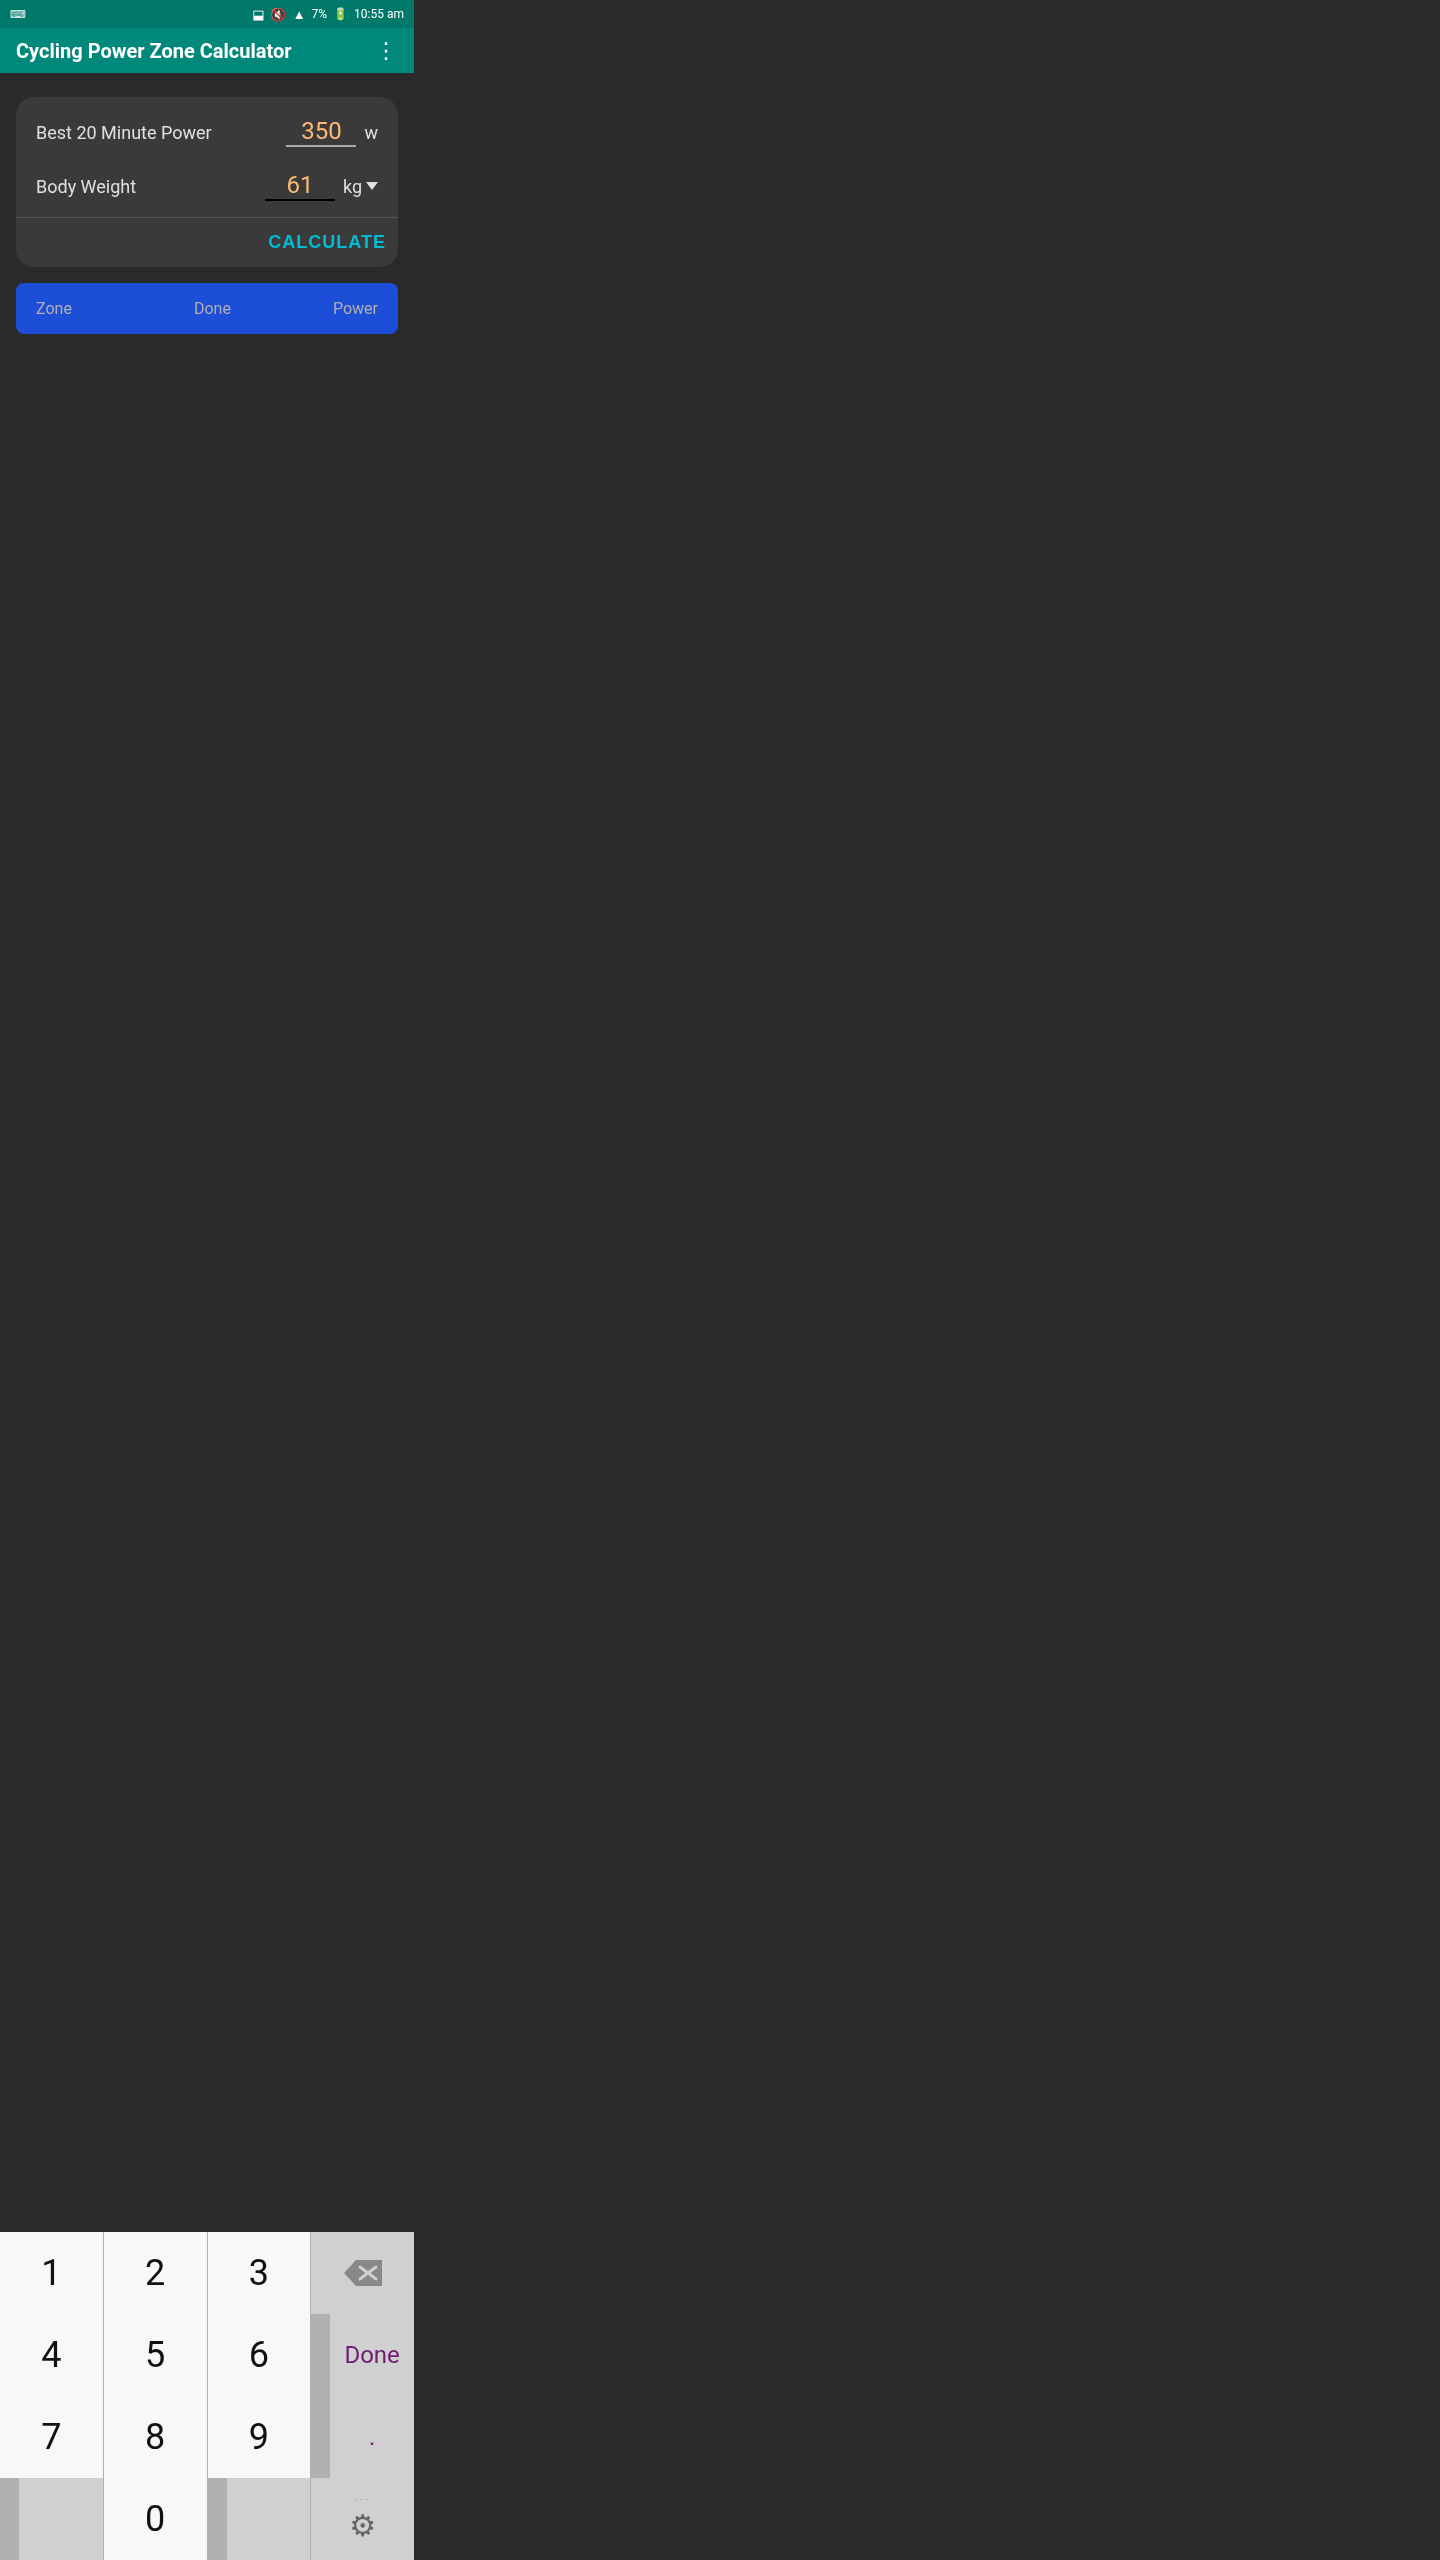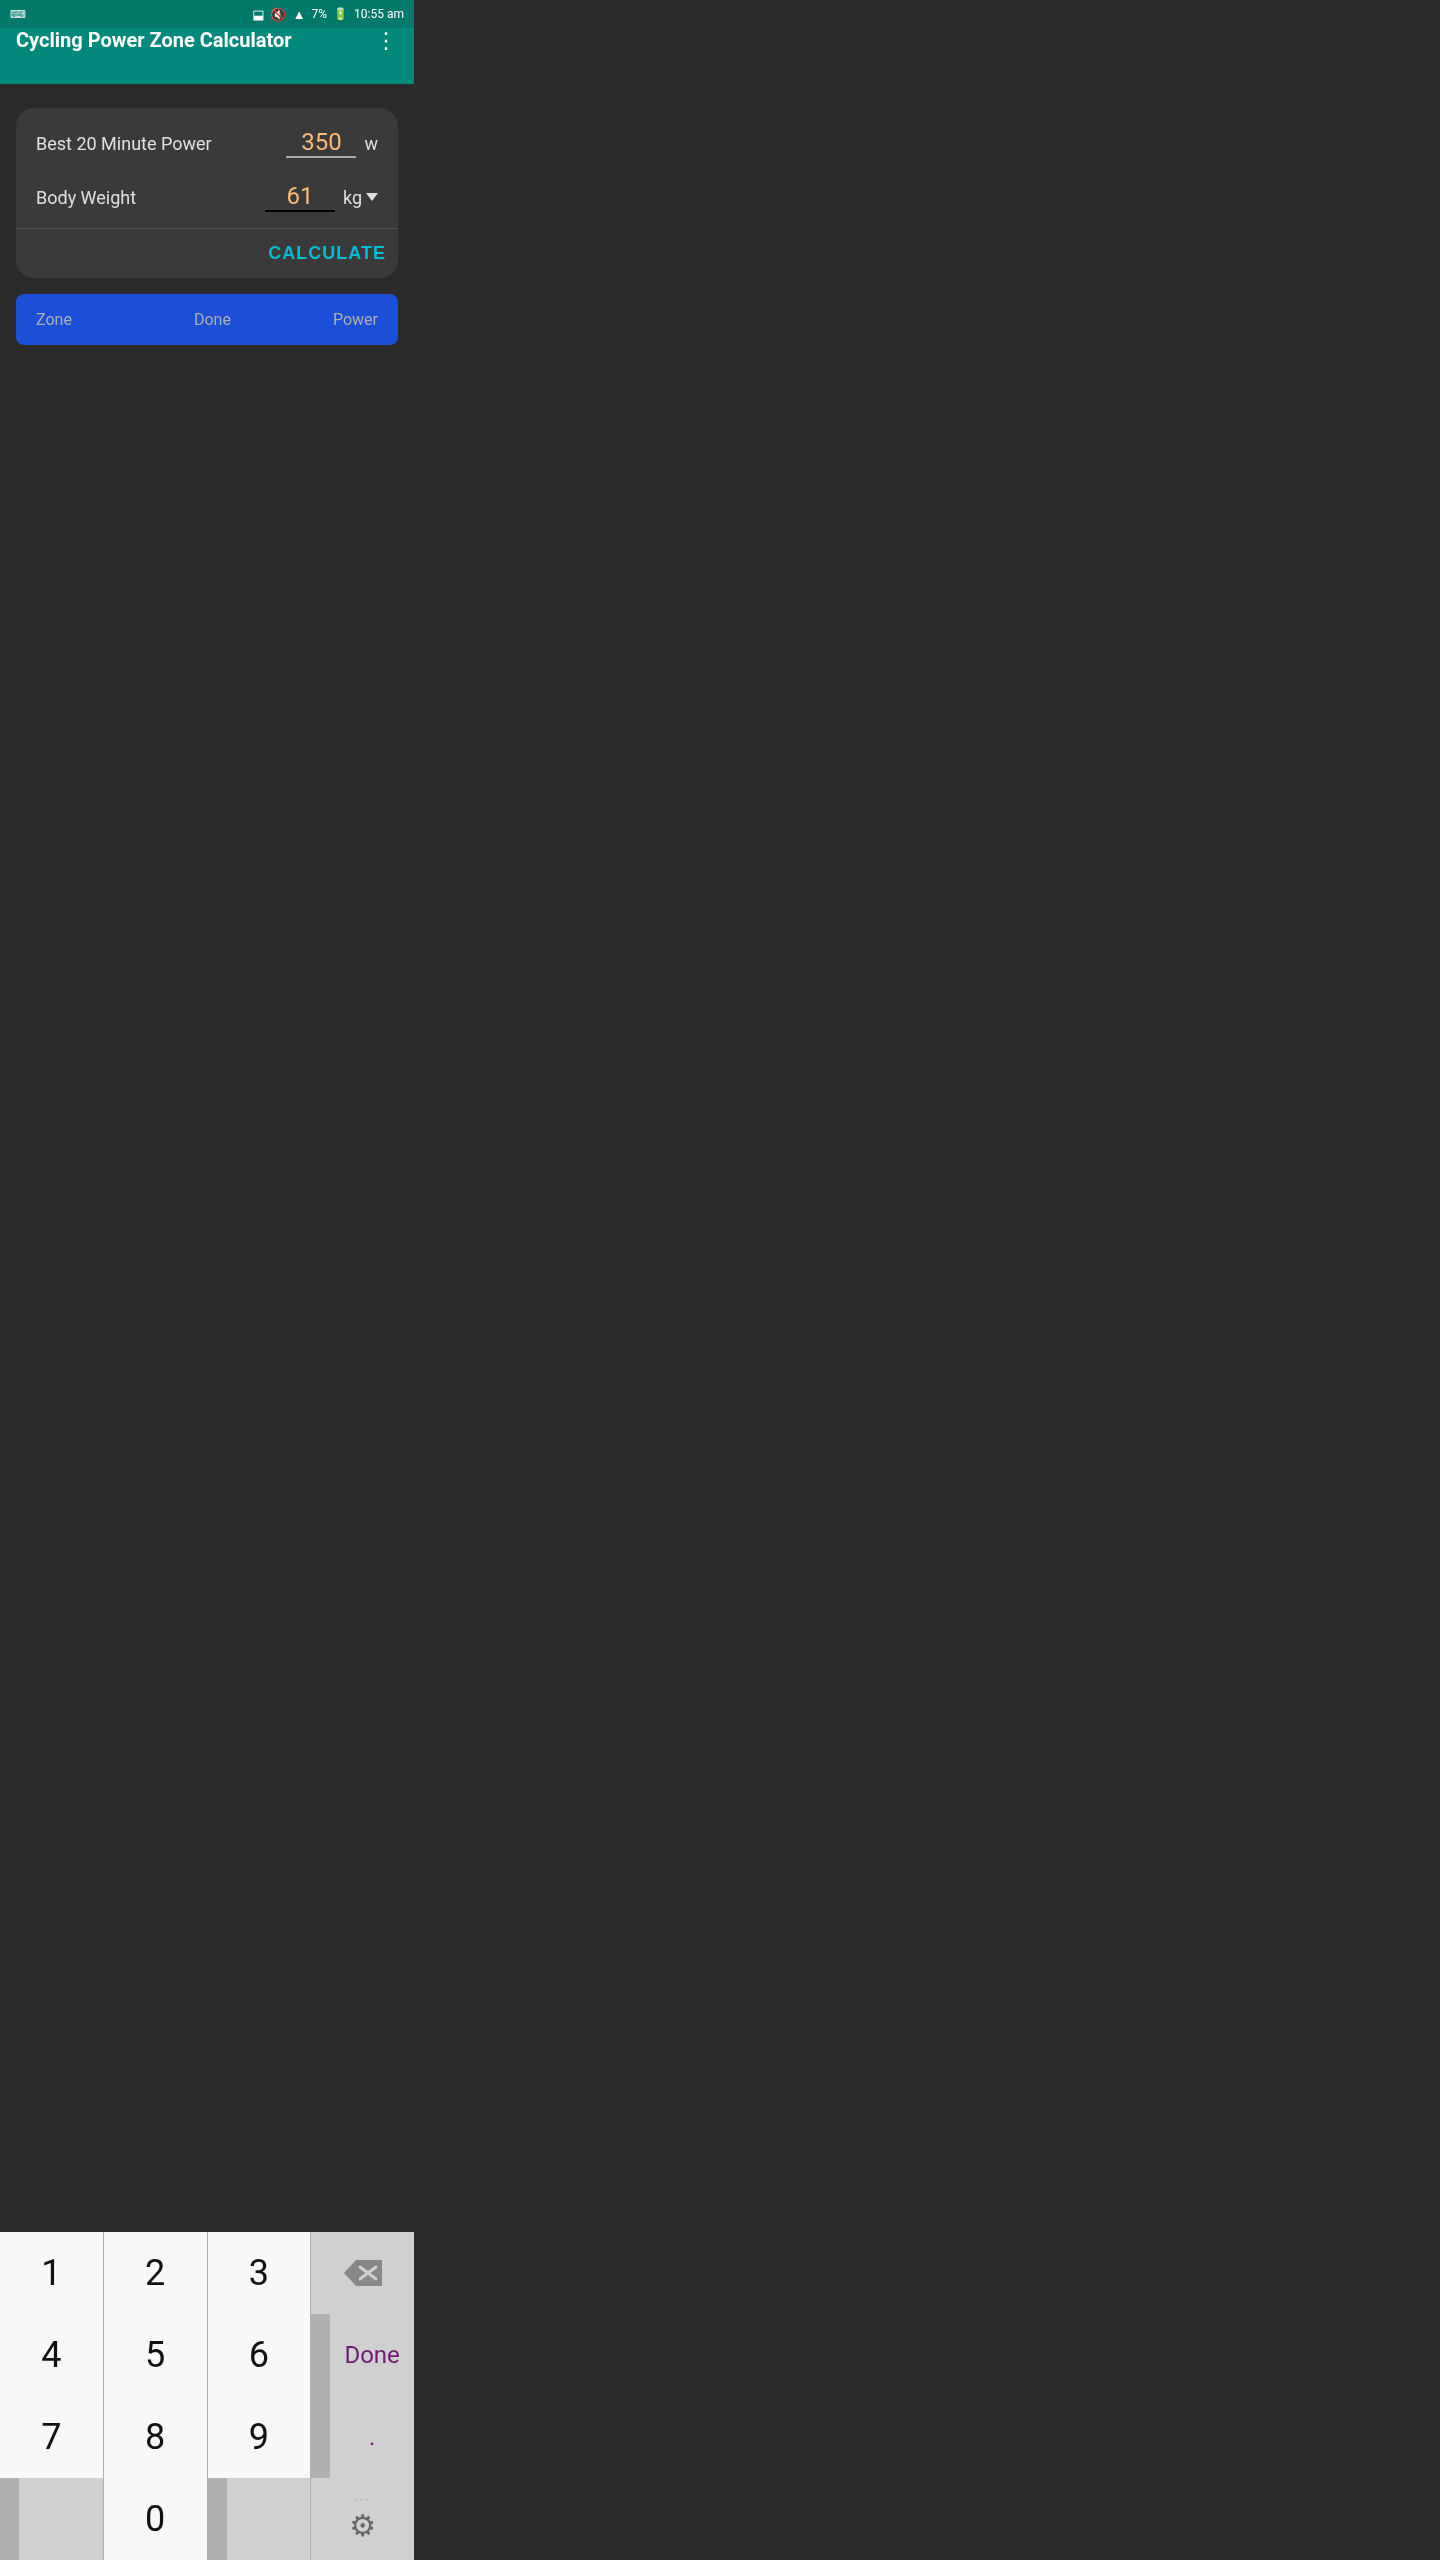--- a/index.html
+++ b/index.html
@@ -36,23 +36,23 @@
       display: flex;
       align-items: center;
       gap: 6px;
       font-size: 12px;
       color: white;
     }
 
     
     .app-bar {
       background: #00897b;
-      height: 56px;
-      display: flex;
-      align-items: flex-start;
+      height: 45px;
+      display: flex;
+      align-items: center;
       justify-content: space-between;
       padding: 0 16px;
     }
 
     .app-title {
       color: white;
       font-size: 20px;
       font-weight: bold;
     }
 

